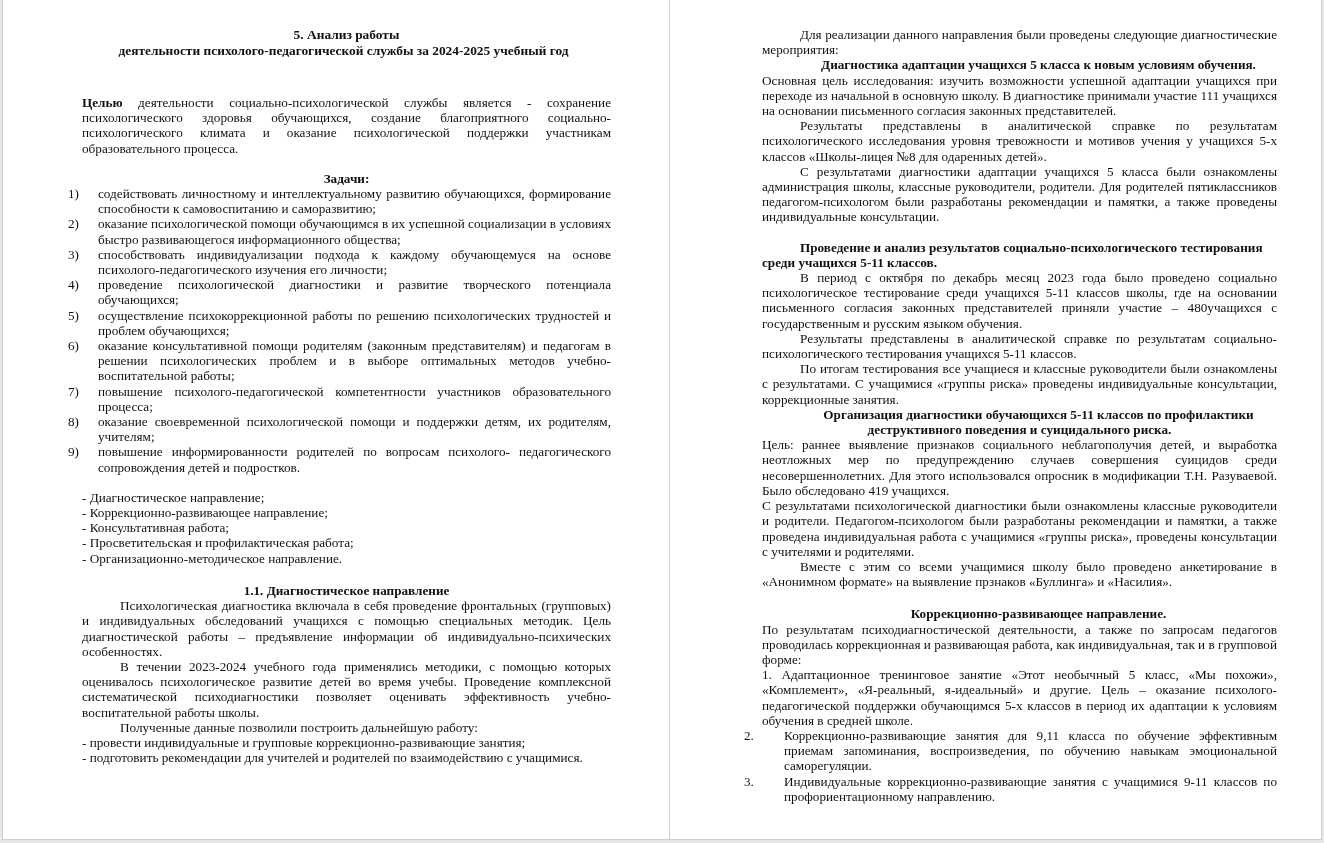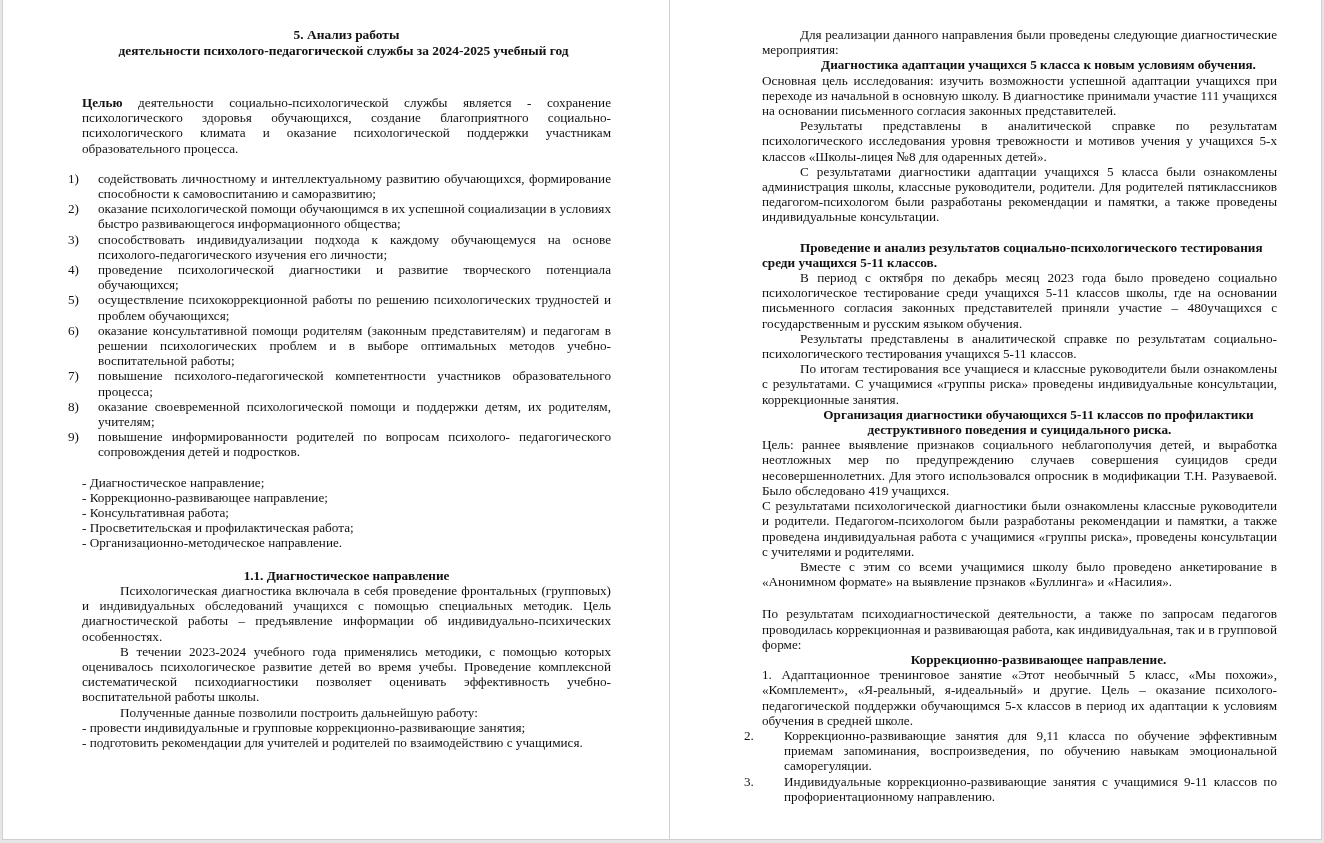--- a/index.html
+++ b/index.html
@@ -42,20 +42,21 @@
 
 <div class="cursor-mark"></div>
 
 <div class="page" id="page-left">
   <div class="text" style="top:27px;">
     <div class="title">5. Анализ работы</div>
     <div class="title" style="margin-left:-20px;margin-right:-14px;">деятельности  психолого-педагогической службы за 2024-2025 учебный год</div>
     <div style="height:37px"></div>
     <p class="p"><span class="bold">Целью</span><span> деятельности социально-психологической службы является -  сохранение психологического здоровья обучающихся, создание благоприятного социально-психологического климата и оказание психологической поддержки участникам образовательного процесса.</span></p>
     <div class="gap"></div>
+    <p class="p bold">Задачи:</p>
     <ul class="ol">
       <li><span class="num">1)</span><span>содействовать личностному и интеллектуальному развитию обучающихся, формирование способности к самовоспитанию и саморазвитию;</span></li>
       <li><span class="num">2)</span><span>оказание психологической помощи обучающимся в их успешной социализации в условиях быстро развивающегося информационного общества;</span></li>
       <li><span class="num">3)</span><span>способствовать индивидуализации подхода к каждому обучающемуся на основе психолого-педагогического изучения его личности;</span></li>
       <li><span class="num">4)</span><span>проведение психологической диагностики и развитие творческого потенциала обучающихся;</span></li>
       <li><span class="num">5)</span><span>осуществление психокоррекционной работы по решению психологических трудностей и проблем обучающихся;</span></li>
       <li><span class="num">6)</span><span>оказание консультативной помощи родителям (законным представителям) и педагогам в решении психологических проблем и в выборе оптимальных методов учебно-воспитательной работы;</span></li>
       <li><span class="num">7)</span><span>повышение психолого-педагогической компетентности участников образовательного процесса;</span></li>
       <li><span class="num">8)</span><span>оказание своевременной психологической помощи и поддержки детям, их родителям, учителям;</span></li>
       <li><span class="num">9)</span><span>повышение информированности родителей по вопросам психолого- педагогического сопровождения детей и подростков.</span></li>
@@ -86,21 +87,21 @@
     <div class="gap"></div>
     <p class="p ind bold" style="text-align:left">Проведение и анализ результатов социально-психологического тестирования среди учащихся 5-11 классов.</p>
     <p class="p ind">В период с октября по декабрь месяц 2023 года было проведено социально психологическое тестирование среди учащихся 5-11 классов школы, где на основании письменного согласия законных представителей приняли участие – 480учащихся с государственным и русским языком обучения.</p>
     <p class="p ind">Результаты представлены в аналитической справке по результатам социально-психологического тестирования учащихся 5-11 классов.</p>
     <p class="p ind">По итогам тестирования все учащиеся и классные руководители были ознакомлены с результатами. С учащимися «группы риска» проведены индивидуальные консультации, коррекционные занятия.</p>
     <p class="p ind bold">Организация диагностики обучающихся 5-11 классов по профилактики деструктивного поведения и суицидального риска.</p>
     <p class="p">Цель: раннее выявление признаков социального неблагополучия детей, и выработка неотложных мер по предупреждению случаев совершения суицидов среди несовершеннолетних. Для этого использовался опросник в модификации Т.Н. Разуваевой. Было обследовано 419 учащихся.</p>
     <p class="p">С результатами психологической диагностики были ознакомлены классные руководители и родители. Педагогом-психологом были разработаны рекомендации и памятки, а также проведена индивидуальная работа с учащимися «группы риска», проведены консультации с учителями и родителями.</p>
     <p class="p ind">Вместе с этим со всеми учащимися школу было проведено анкетирование в «Анонимном формате» на выявление прзнаков «Буллинга» и «Насилия».</p>
     <div class="gap" style="height:17px"></div>
+    <p class="p ind bold">Коррекционно-развивающее  направление.</p>
     <p class="p">По результатам психодиагностической деятельности, а также по запросам педагогов проводилась коррекционная и развивающая работа, как индивидуальная, так и в групповой форме:</p>
-    <p class="p ind bold">Коррекционно-развивающее  направление.</p>
     <p class="p">1. Адаптационное тренинговое занятие «Этот необычный 5 класс, «Мы похожи», «Комплемент», «Я-реальный, я-идеальный» и другие. Цель – оказание психолого-педагогической поддержки обучающимся 5-х классов в период их адаптации к условиям обучения в средней школе.</p>
     <ul class="ol ol2">
       <li><span class="num">2.</span><span>Коррекционно-развивающие занятия для 9,11 класса по обучение эффективным приемам запоминания, воспроизведения, по обучению навыкам эмоциональной саморегуляции.</span></li>
       <li><span class="num">3.</span><span>Индивидуальные коррекционно-развивающие занятия с учащимися 9-11 классов  по профориентационному направлению.</span></li>
     </ul>
   </div>
 </div>
 
 </body></html>

